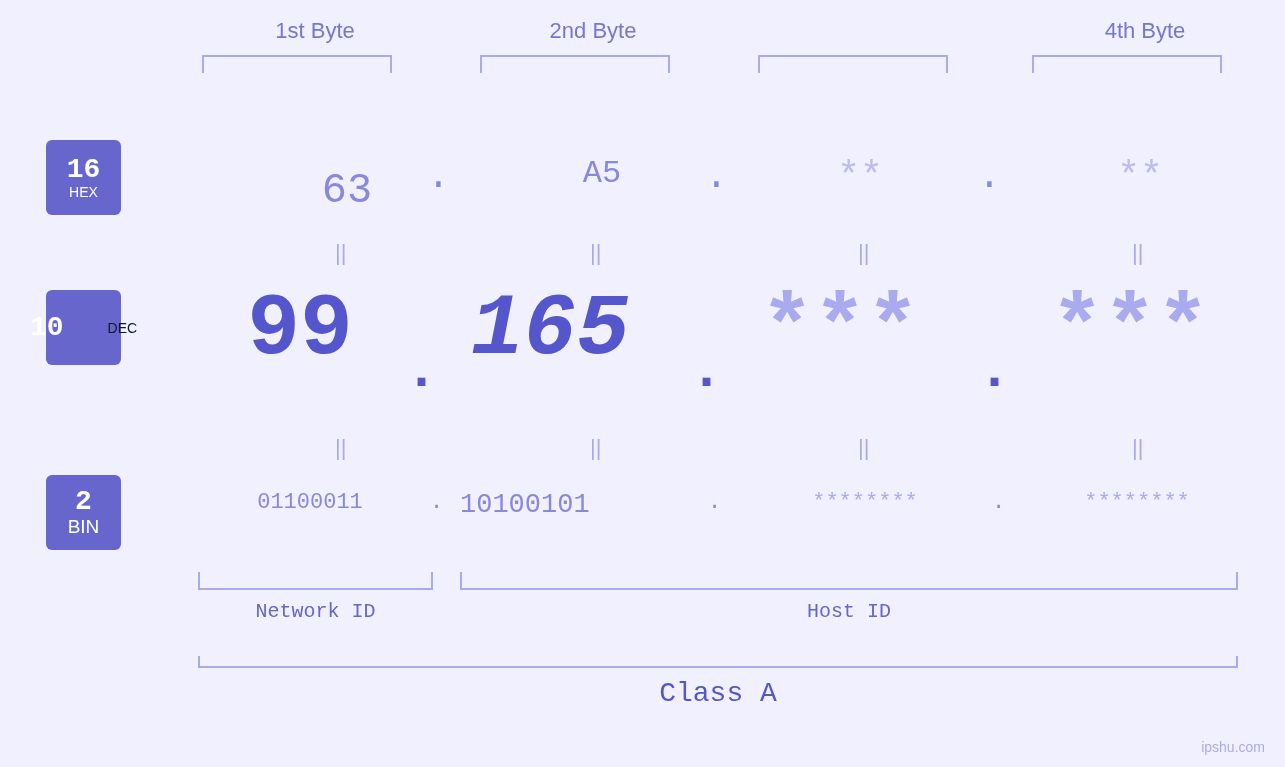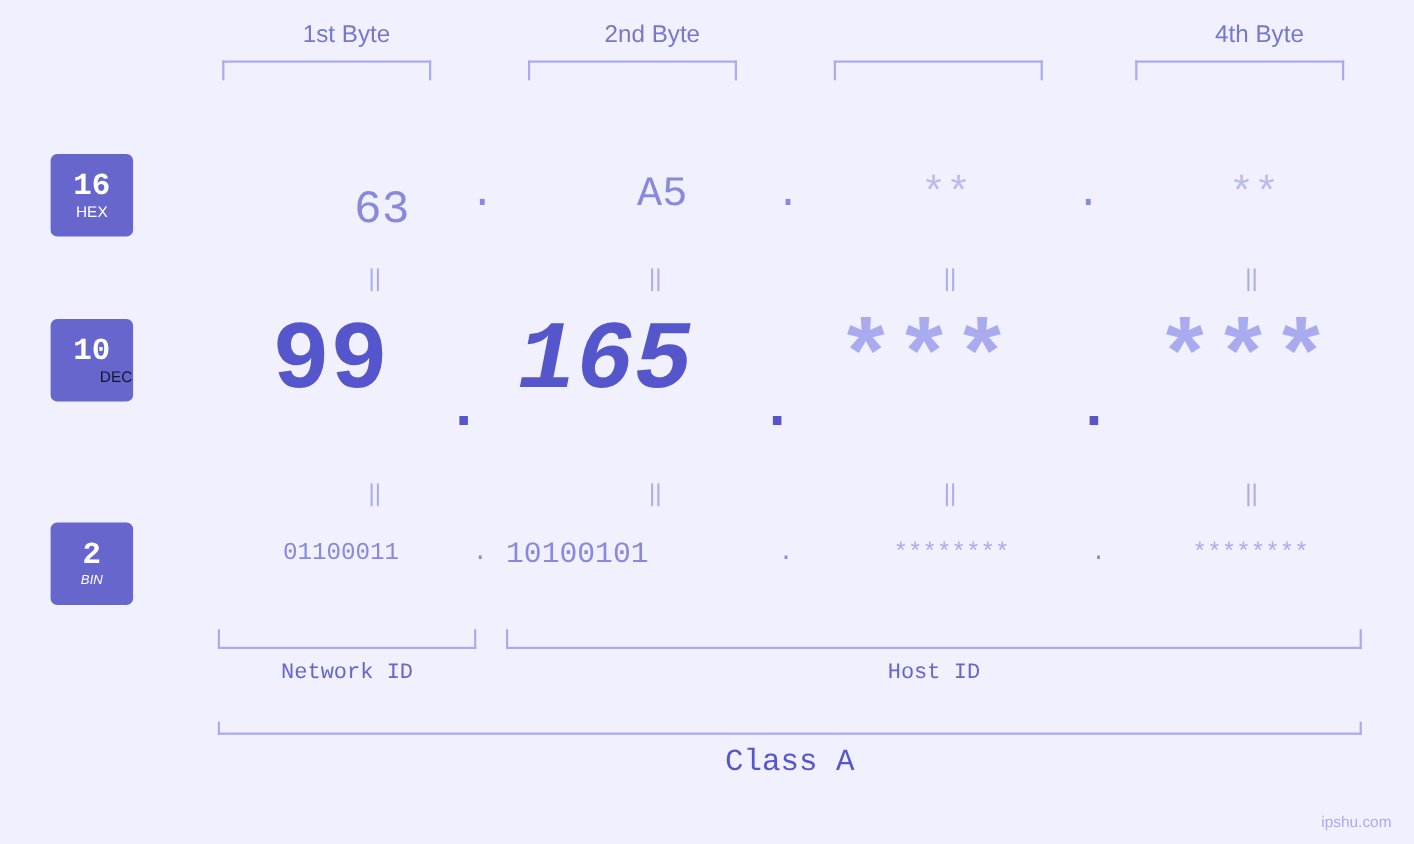--- a/index.html
+++ b/index.html
@@ -34,52 +34,52 @@
   <div style="position:absolute; top:55px; left:758px; width:190px; height:18px; border-top:2px solid #aaaaee; border-left:2px solid #aaaaee; border-right:2px solid #aaaaee;"></div>
   <div style="position:absolute; top:55px; left:1032px; width:190px; height:18px; border-top:2px solid #aaaaee; border-left:2px solid #aaaaee; border-right:2px solid #aaaaee;"></div>
 
   <div style="position:absolute; top:140px; left:46px; width:75px; height:75px; background:#6666cc; border-radius:6px; display:flex; flex-direction:column; align-items:center; justify-content:center;">
     <span style="color:white; font-size:28px; font-weight:bold; line-height:1; font-family:'Courier New',Courier,monospace;">16</span>
     <span style="color:white; font-size:14px; font-family:Arial,sans-serif;">HEX</span>
   </div>
 
   <div style="position:absolute; top:167px; left:297px; color:#8888dd; font-size:42px; font-family:'Courier New',Courier,monospace; text-align:center; width:100px;">63</div>
   <div style="position:absolute; top:155px; left:427px; color:#8888dd; font-size:38px; font-family:'Courier New',Courier,monospace;">.</div>
-  <div style="position:absolute; top:155px; left:552px; color:#8888dd; font-size:38px; font-family:'Courier New',Courier,monospace; text-align:center; width:100px;">A5</div>
+  <div style="position:absolute; top:155px; left:552px; color:#8888dd; font-size:32px; font-family:'Courier New',Courier,monospace; text-align:center; width:100px;">A5</div>
   <div style="position:absolute; top:155px; left:705px; color:#8888dd; font-size:38px; font-family:'Courier New',Courier,monospace;">.</div>
   <div style="position:absolute; top:155px; left:810px; color:#8888dd; font-size:38px; font-family:'Courier New',Courier,monospace; text-align:center; width:100px; color:#bbbbee;">**</div>
   <div style="position:absolute; top:155px; left:978px; color:#8888dd; font-size:38px; font-family:'Courier New',Courier,monospace;">.</div>
   <div style="position:absolute; top:155px; left:1090px; color:#bbbbee; font-size:38px; font-family:'Courier New',Courier,monospace; text-align:center; width:100px;">**</div>
 
   <div style="position:absolute; top:240px; left:335px; color:#aaaaee; font-size:22px; font-family:Arial,sans-serif;">||</div>
   <div style="position:absolute; top:240px; left:590px; color:#aaaaee; font-size:22px; font-family:Arial,sans-serif;">||</div>
   <div style="position:absolute; top:240px; left:858px; color:#aaaaee; font-size:22px; font-family:Arial,sans-serif;">||</div>
   <div style="position:absolute; top:240px; left:1132px; color:#aaaaee; font-size:22px; font-family:Arial,sans-serif;">||</div>
 
-  <div style="position:absolute; top:290px; left:46px; width:75px; height:75px; background:#6666cc; border-radius:6px; display:flex; flex-direction:column; align-items:center; justify-content:center;">
+  <div style="position:absolute; top:290px; left:46px; width:75px; height:75px; background:#6666cc; border-radius:6px; display:flex; align-items:center; justify-content:center;">
     <span style="color:white; font-size:28px; font-weight:bold; line-height:1; font-family:'Courier New',Courier,monospace;">10</span>
     <span style="color:#0f172a; font-size:14px; font-family:Arial,sans-serif;padding-left:44px;">DEC</span>
   </div>
 
   <div style="position:absolute; top:280px; left:220px; color:#5555cc; font-size:88px; font-weight:bold; font-family:'Courier New',Courier,monospace; text-align:center; width:160px;">99</div>
   <div style="position:absolute; top:340px; left:405px; color:#5555cc; font-size:55px; font-weight:bold; font-family:'Courier New',Courier,monospace;">.</div>
   <div style="position:absolute; top:280px; left:460px; color:#5555cc; font-size:88px; font-weight:bold; font-family:'Courier New',Courier,monospace; text-align:center; width:180px;font-style:italic;">165</div>
   <div style="position:absolute; top:340px; left:690px; color:#5555cc; font-size:55px; font-weight:bold; font-family:'Courier New',Courier,monospace;">.</div>
   <div style="position:absolute; top:280px; left:740px; color:#aaaaee; font-size:88px; font-weight:bold; font-family:'Courier New',Courier,monospace; text-align:center; width:200px;">***</div>
   <div style="position:absolute; top:340px; left:978px; color:#5555cc; font-size:55px; font-weight:bold; font-family:'Courier New',Courier,monospace;">.</div>
   <div style="position:absolute; top:280px; left:1020px; color:#aaaaee; font-size:88px; font-weight:bold; font-family:'Courier New',Courier,monospace; text-align:center; width:220px;">***</div>
 
   <div style="position:absolute; top:435px; left:335px; color:#aaaaee; font-size:22px; font-family:Arial,sans-serif;">||</div>
   <div style="position:absolute; top:435px; left:590px; color:#aaaaee; font-size:22px; font-family:Arial,sans-serif;">||</div>
   <div style="position:absolute; top:435px; left:858px; color:#aaaaee; font-size:22px; font-family:Arial,sans-serif;">||</div>
   <div style="position:absolute; top:435px; left:1132px; color:#aaaaee; font-size:22px; font-family:Arial,sans-serif;">||</div>
 
   <div style="position:absolute; top:475px; left:46px; width:75px; height:75px; background:#6666cc; border-radius:6px; display:flex; flex-direction:column; align-items:center; justify-content:center;">
     <span style="color:white; font-size:28px; font-weight:bold; line-height:1; font-family:'Courier New',Courier,monospace;">2</span>
-    <span style="color:white; font-size:12px; font-family:Arial,sans-serif;font-style:italic;">BIN</span>
+    <span style="color:white; font-size:19px; font-family:Arial,sans-serif;">BIN</span>
   </div>
 
   <div style="position:absolute; top:490px; left:185px; color:#8888dd; font-size:22px; font-family:'Courier New',Courier,monospace; text-align:center; width:250px;">01100011</div>
   <div style="position:absolute; top:490px; left:430px; color:#8888dd; font-size:22px; font-family:'Courier New',Courier,monospace;">.</div>
   <div style="position:absolute; top:490px; left:460px; color:#8888dd; font-size:27px; font-family:'Courier New',Courier,monospace; width:250px;">10100101</div>
   <div style="position:absolute; top:490px; left:708px; color:#8888dd; font-size:22px; font-family:'Courier New',Courier,monospace;">.</div>
   <div style="position:absolute; top:490px; left:740px; color:#aaaaee; font-size:22px; font-family:'Courier New',Courier,monospace; text-align:center; width:250px;">********</div>
   <div style="position:absolute; top:490px; left:992px; color:#8888dd; font-size:22px; font-family:'Courier New',Courier,monospace;">.</div>
   <div style="position:absolute; top:490px; left:1012px; color:#aaaaee; font-size:22px; font-family:'Courier New',Courier,monospace; text-align:center; width:250px;">********</div>
 

